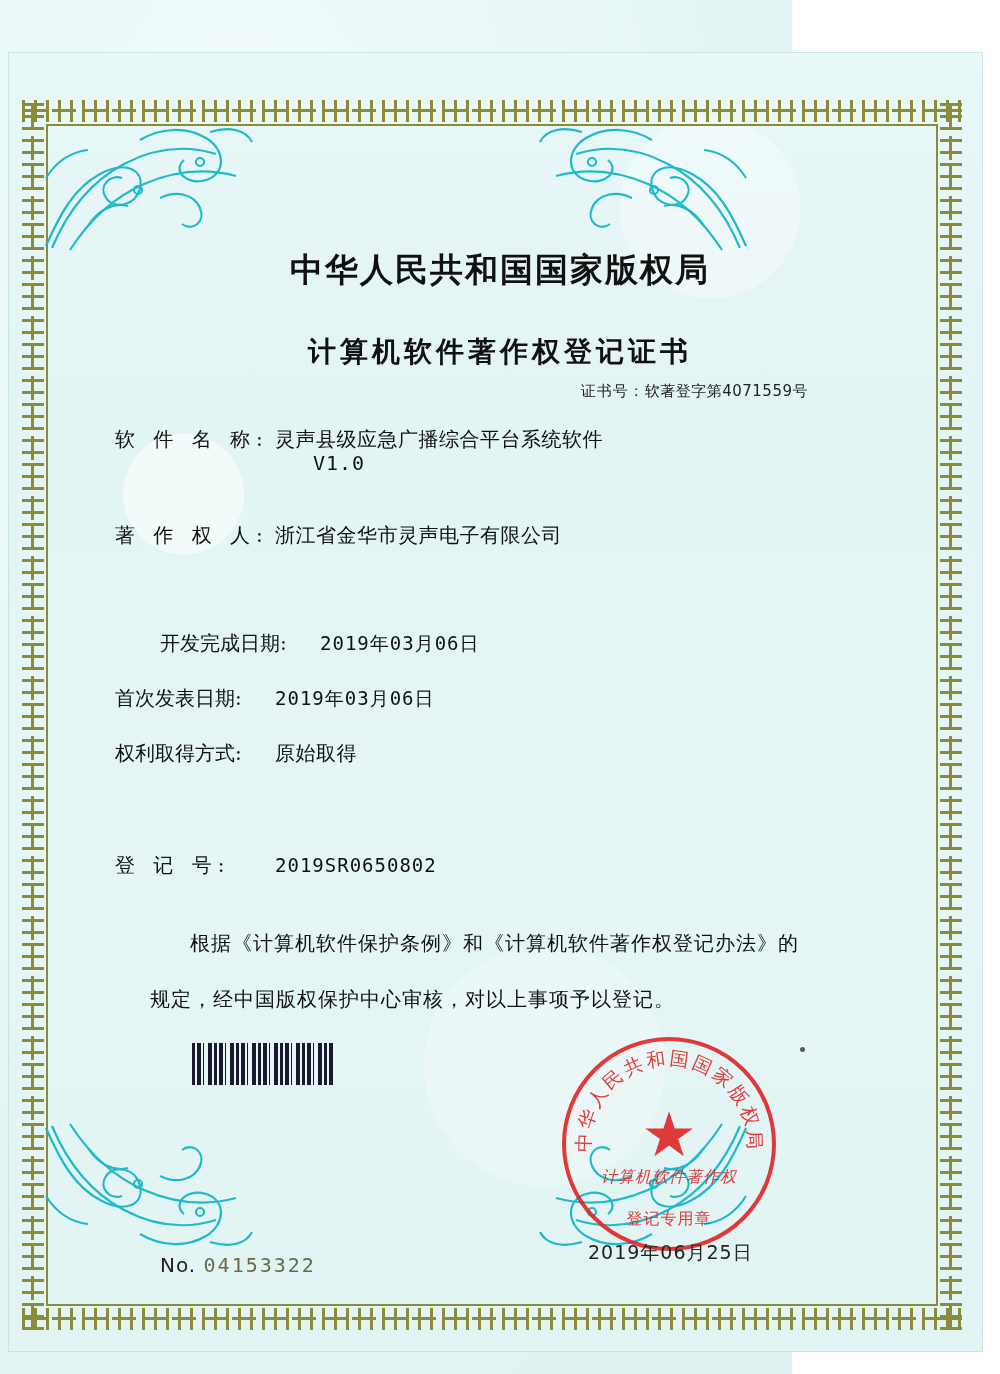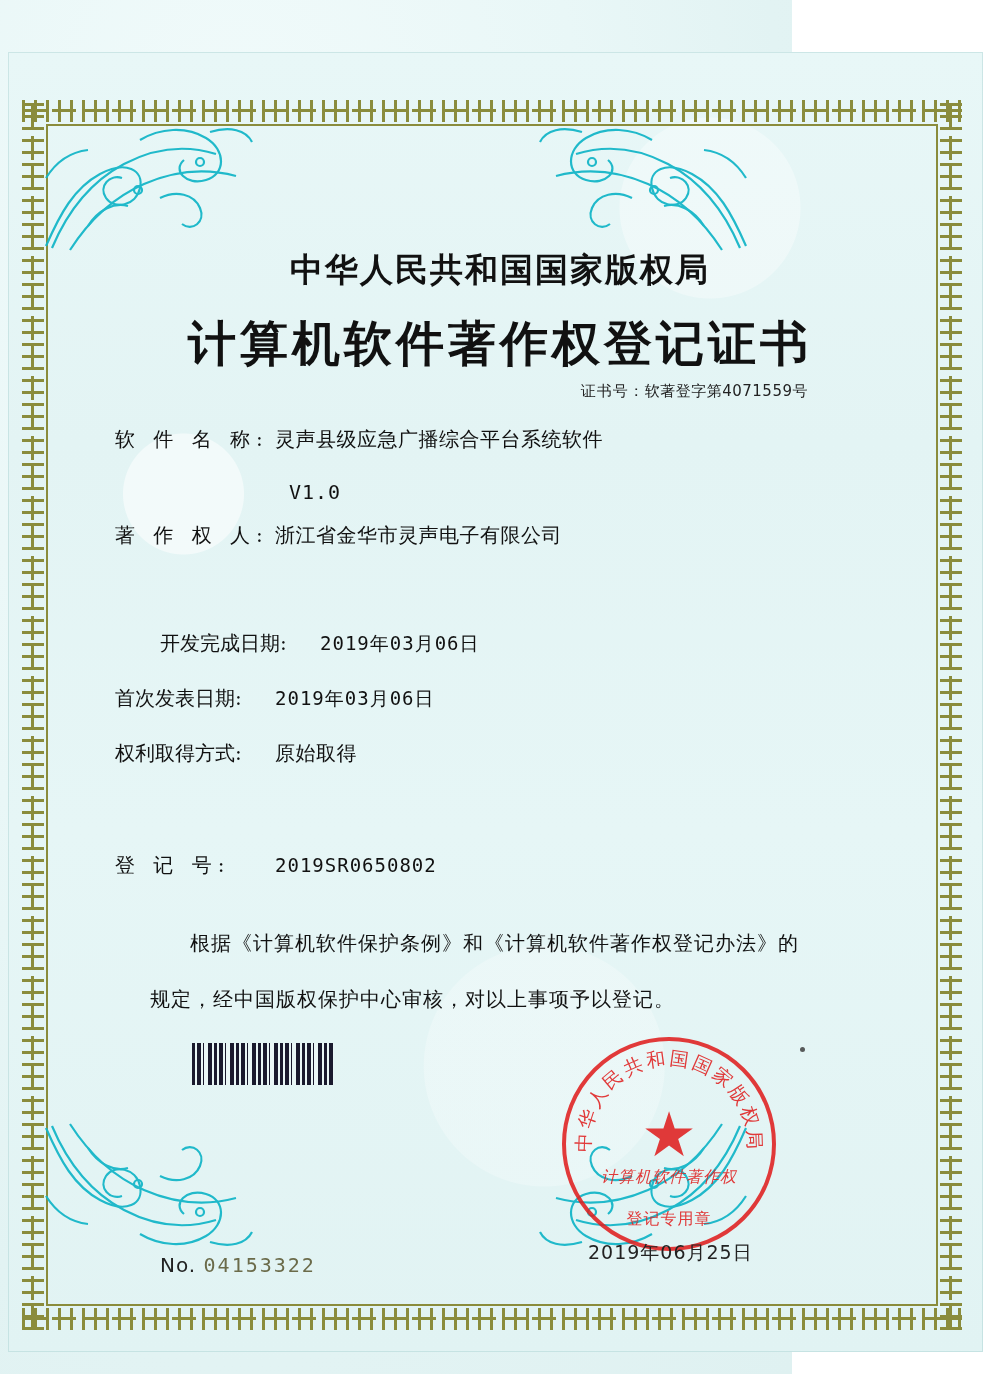--- a/index.html
+++ b/index.html
@@ -109,21 +109,21 @@
   .title1, .title2 {
     position: absolute;
     width: 100%;
     text-align: center;
     color: #111;
     font-family: "DejaVu Serif", "Liberation Serif", serif;
     font-weight: bold;
     letter-spacing: 2px;
   }
   .title1 { top: 248px; font-size: 33px; }
-  .title2 { top: 312px; font-size: 48px; letter-spacing: 4px; }
+  .title2 { top: 333px; font-size: 28px; letter-spacing: 4px; }
 
   .certno {
     position: absolute;
     right: 192px;
     top: 382px;
     font-size: 15px;
     color: #222;
     font-family: "DejaVu Sans", "Liberation Sans", sans-serif;
     letter-spacing: 0.5px;
   }
@@ -342,21 +342,21 @@
     <div class="title1">中华人民共和国国家版权局</div>
     <div class="title2">计算机软件著作权登记证书</div>
 
     <div class="certno">
       <span class="lab">证书号：</span><span class="num">软著登字第4071559号</span>
     </div>
 
     <div class="field" style="top:426px;">
       <span class="lab">软 件 名 称:</span><span class="val">灵声县级应急广播综合平台系统软件</span>
     </div>
-    <div class="subval" style="top:480px;">V1.0</div>
+    <div class="subval" style="top:451px;margin-left:24px;">V1.0</div>
 
     <div class="field" style="top:522px;">
       <span class="lab">著 作 权 人:</span><span class="val">浙江省金华市灵声电子有限公司</span>
     </div>
 
     <div class="field" style="top:630px;margin-left:45px;">
       <span class="lab tight">开发完成日期:</span><span class="val mono">2019年03月06日</span>
     </div>
 
     <div class="field" style="top:685px;">

